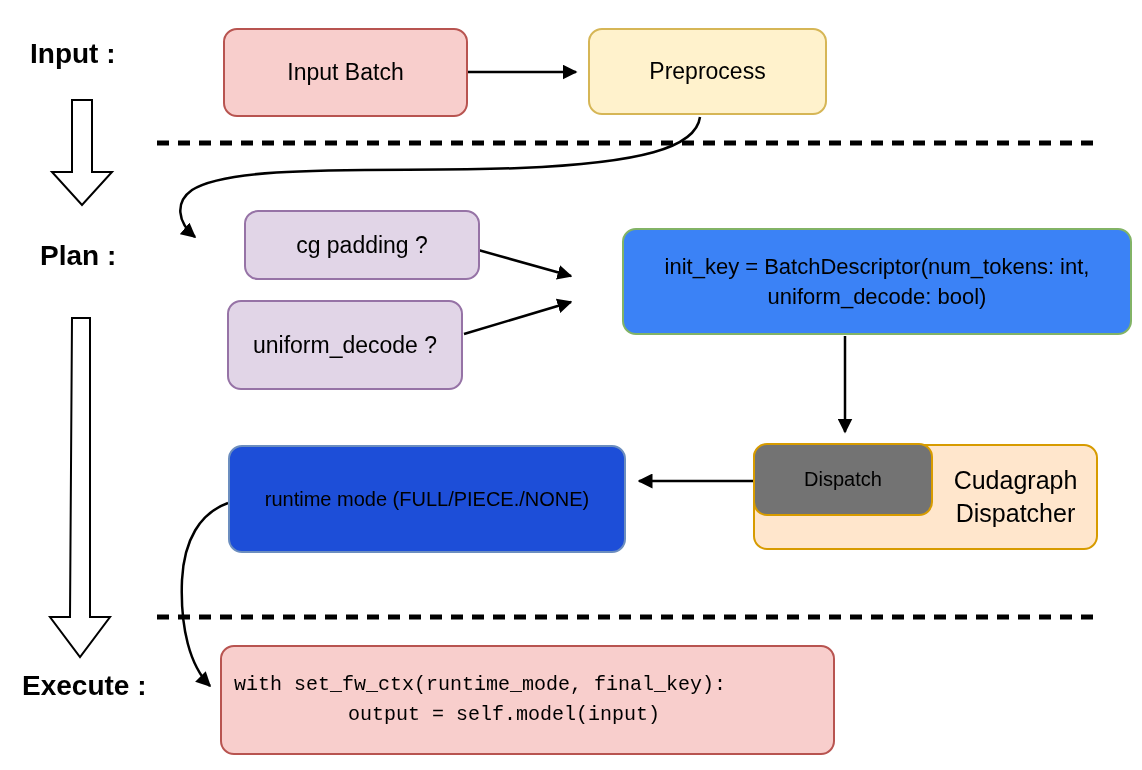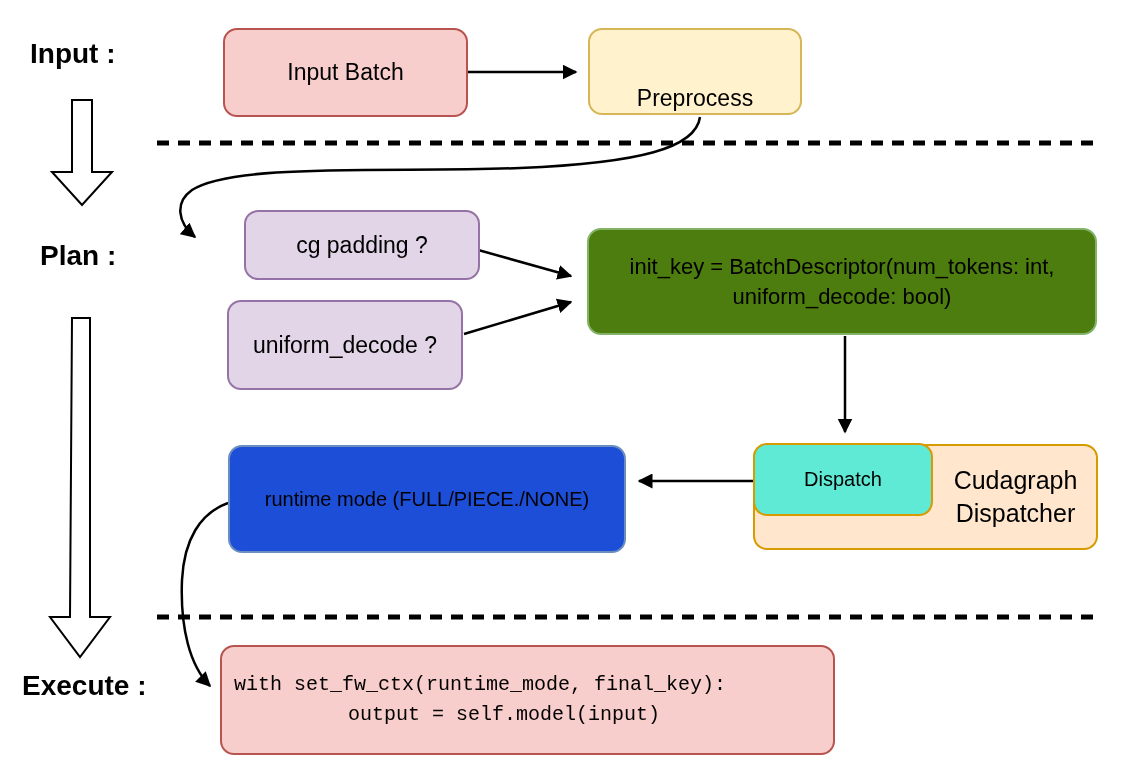--- a/index.html
+++ b/index.html
@@ -9,30 +9,30 @@
   }
   .layer{position:absolute;left:0;top:0;width:1142px;height:770px;}
   .node{
     position:absolute;box-sizing:border-box;border-radius:14px;border:2px solid #000;
     display:flex;align-items:center;justify-content:center;text-align:center;
     font-size:23px;line-height:1.25;
   }
   .node-red{background:#F8CECC;border-color:#B85450;}
   .node-yellow{background:#FFF2CC;border-color:#D6B656;}
   .node-purple{background:#E1D5E7;border-color:#9673A6;}
-  .node-green{background:#4d7c0f;border-color:#82B366;}
+  .node-green{background:#3b82f6;border-color:#82B366;margin-left:35px;}
   .node-blue{background:#1d4ed8;border-color:#6C8EBF;}
   .node-orange{background:#FFE6CC;border-color:#D79B00;}
-  .node-peach{background:#5eead4;border-color:#D79B00;}
+  .node-peach{background:#737373;border-color:#D79B00;}
   .section-label{
     position:absolute;font-weight:bold;font-size:28px;white-space:nowrap;
   }
   .two-line div{display:block;}
   #input-batch{left:223px;top:28px;width:245px;height:89px;}
-  #preprocess{left:588px;top:28px;width:214px;height:87px;align-items:flex-end;}
+  #preprocess{left:588px;top:28px;width:239px;height:87px;}
   #cg-padding{left:244px;top:210px;width:236px;height:70px;}
   #uniform-decode{left:227px;top:300px;width:236px;height:90px;}
   #init-key{left:587px;top:228px;width:510px;height:107px;font-size:22px;line-height:30px;}
   #cudagraph-outer{left:753px;top:444px;width:345px;height:106px;}
   #cudagraph-label{
     position:absolute;left:933px;top:444px;width:165px;height:106px;
     display:flex;flex-direction:column;align-items:center;justify-content:center;
     font-size:25px;line-height:33px;text-align:center;
   }
   #dispatch{left:753px;top:443px;width:180px;height:73px;font-size:20px;}

